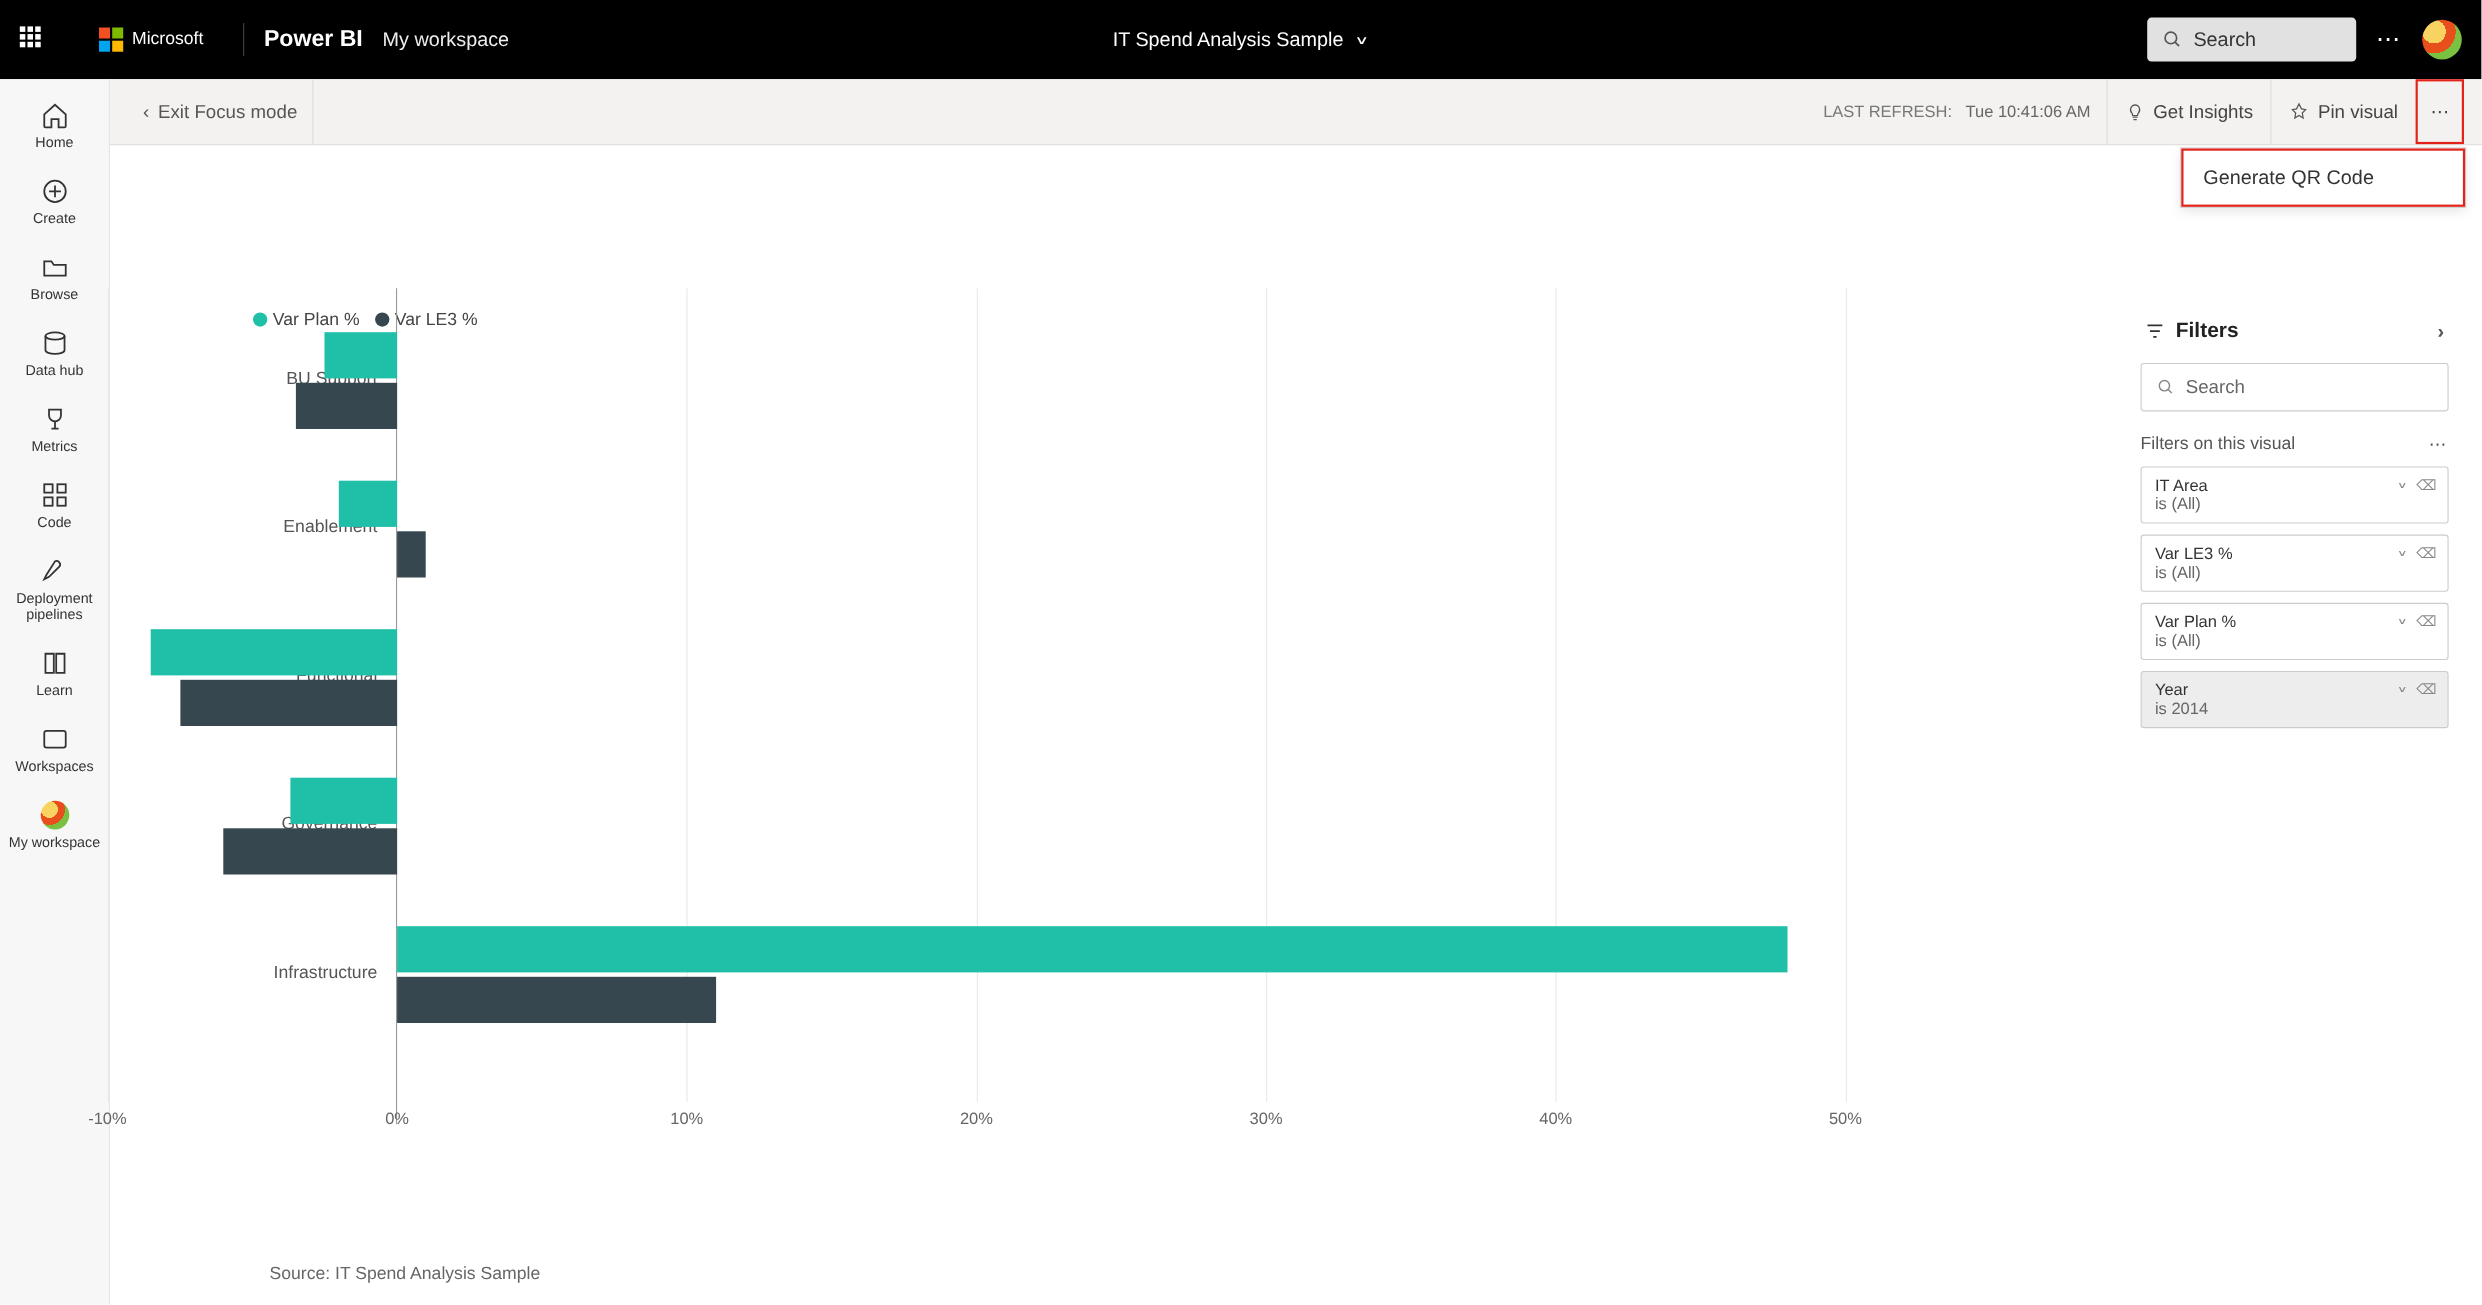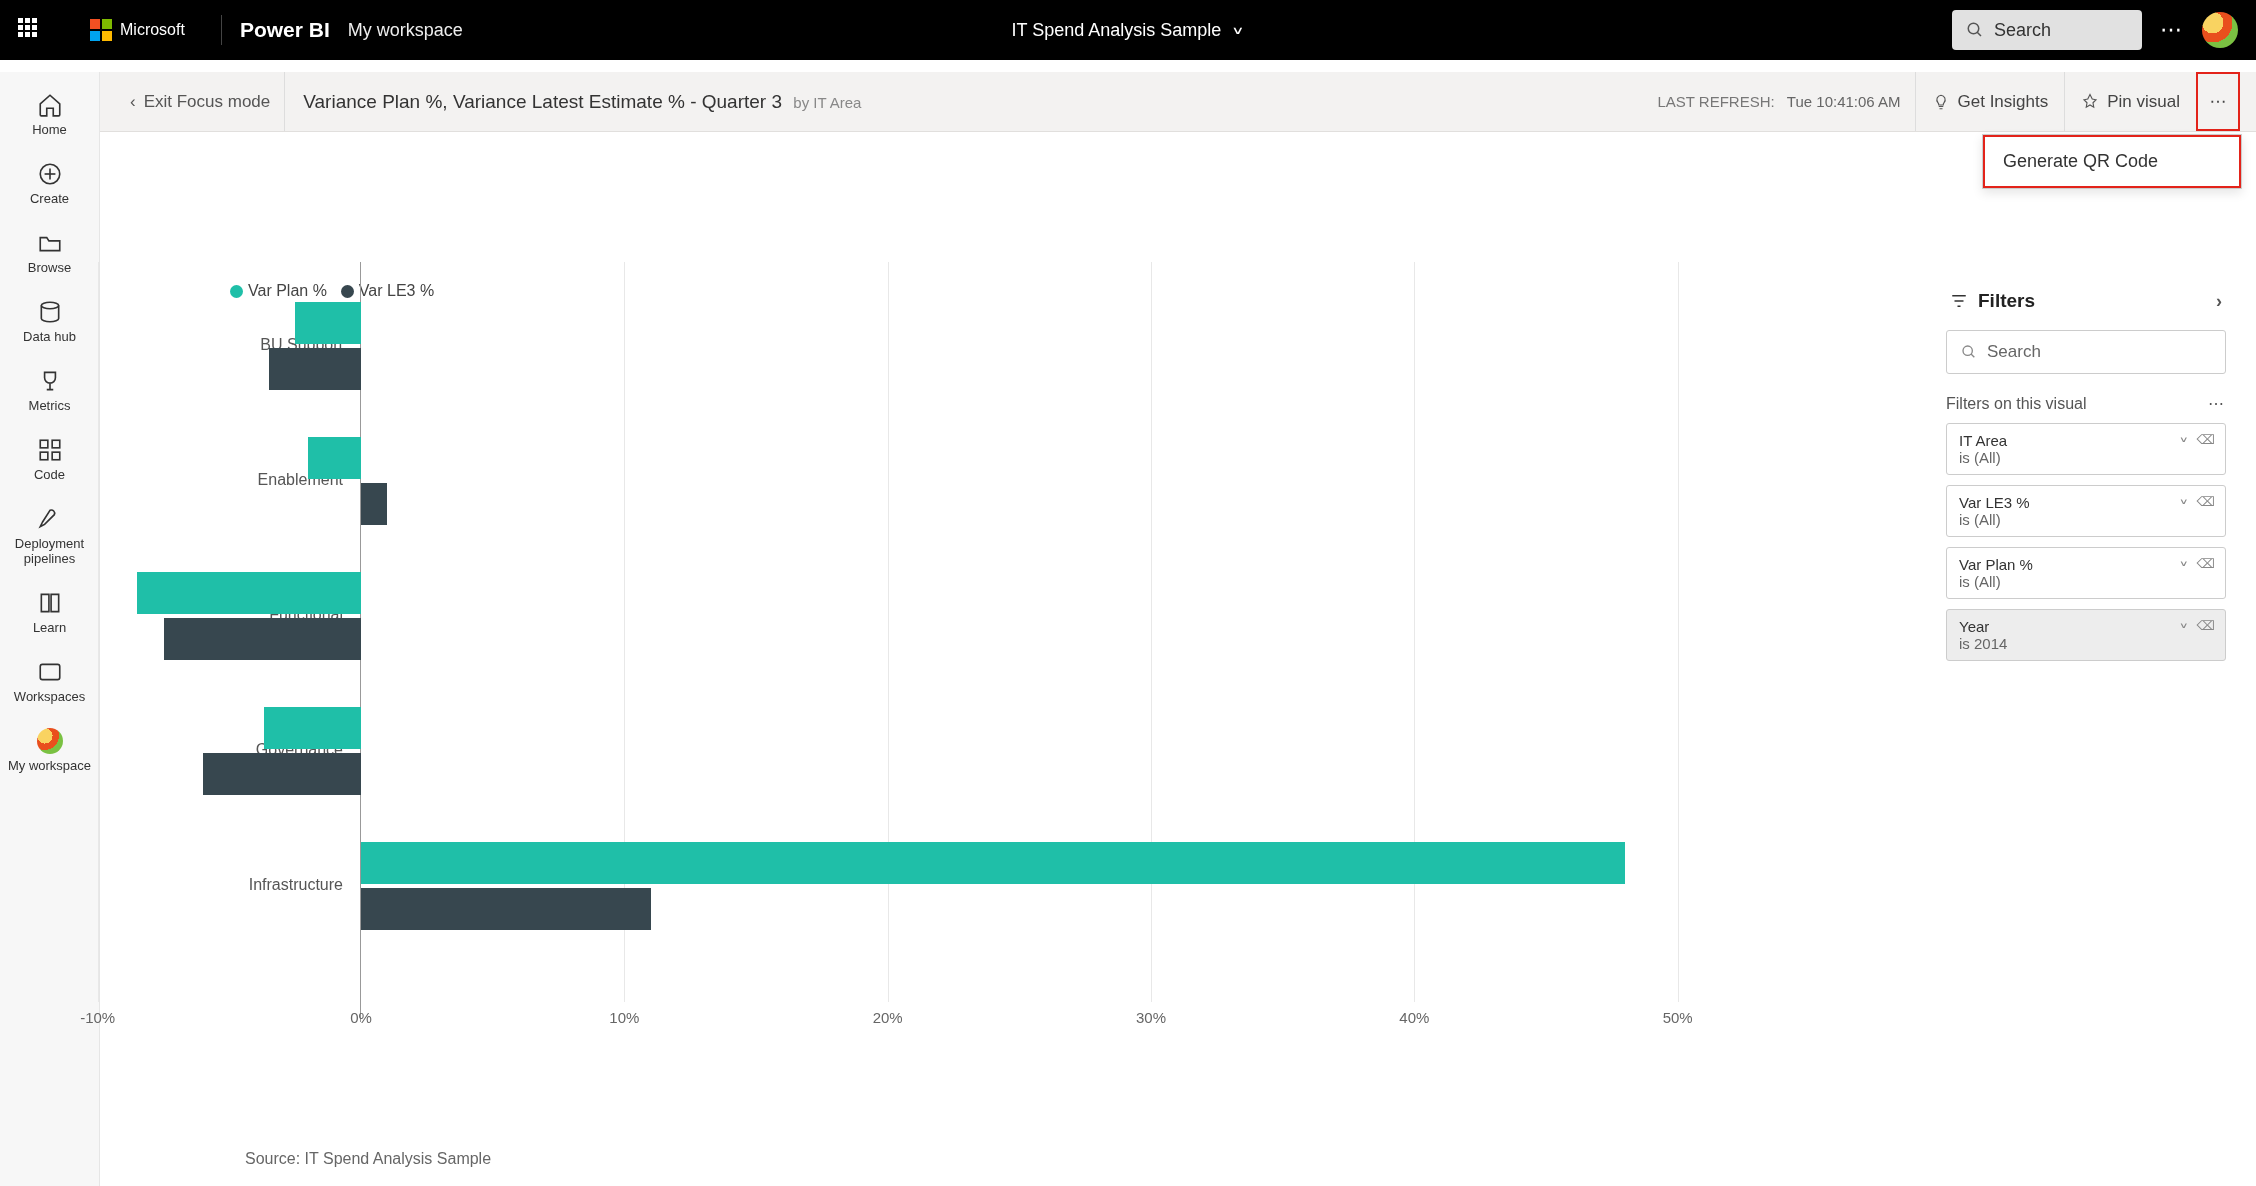--- a/index.html
+++ b/index.html
@@ -1,19 +1,19 @@
 <!DOCTYPE html>
 <html><head>
 <meta charset="utf-8">
 <style>
 * { box-sizing: border-box; margin: 0; padding: 0; font-family: "Segoe UI", Arial, sans-serif; }
 html, body { width: 2256px; height: 1186px; overflow: hidden; background: #fff; }
 
 
-.topbar { height: 60px; background: #000; color: #fff; display: flex; align-items: center; padding: 0 18px; }
+.topbar { height: 72px; background: #000; color: #fff; display: flex; align-items: center; padding: 0 18px; }
 .waffle { width: 24px; height: 24px; margin-right: 48px; display: grid; grid-template-columns: repeat(3,5px); grid-template-rows: repeat(3,5px); gap:2px; cursor:pointer;}
 .waffle span { background:#fff; width:5px; height:5px; }
 .ms-logo { display:flex; align-items:center; gap:8px; margin-right:18px;}
 .ms-logo-squares { width:22px; height:22px; display:grid; grid-template-columns:1fr 1fr; grid-template-rows:1fr 1fr; gap:2px;}
 .ms-logo-squares span:nth-child(1){background:#f25022;} .ms-logo-squares span:nth-child(2){background:#7fba00;}
 .ms-logo-squares span:nth-child(3){background:#00a4ef;} .ms-logo-squares span:nth-child(4){background:#ffb900;}
 .divider-v { width:1px; height:30px; background:#444; margin:0 18px;}
 .topbar .brand { font-size:21px; font-weight:600; }
 .topbar .ws { font-size:18px; margin-left:18px; color:#eee; }
 .topbar .center { position:absolute; left:50%; transform:translateX(-50%); display:flex; align-items:center; gap:10px; font-size:18px; }
@@ -183,24 +183,20 @@
   <div class="nav-item avatar-item">
       <div class="mini-avatar"></div>
       <span style="text-align:center;">My workspace</span>
     </div>
 </div>
 
 <div class="toolbar">
   <div class="exit">
     <span>‹</span>
     <span>Exit Focus mode</span>
-  </div>
-  <div class="title">
-    <span>Variance Plan %, Variance Latest Estimate % - Quarter 3</span>
-    <span class="sub">by IT Area</span>
   </div>
   <div class="right">
     <div class="refresh">
       <span>LAST REFRESH:</span>
       <span class="ts">Tue 10:41:06 AM</span>
     </div>
     <div class="btn">
       <svg width="18" height="18" viewBox="0 0 24 24" fill="none" stroke="#555" stroke-width="1.5">
           <path d="M9 18h6M10 21h4M12 3a6 6 0 0 0-4 10c1 1 1 2 1 3h6c0-1 0-2 1-3a6 6 0 0 0-4-10z"></path>
         </svg>

